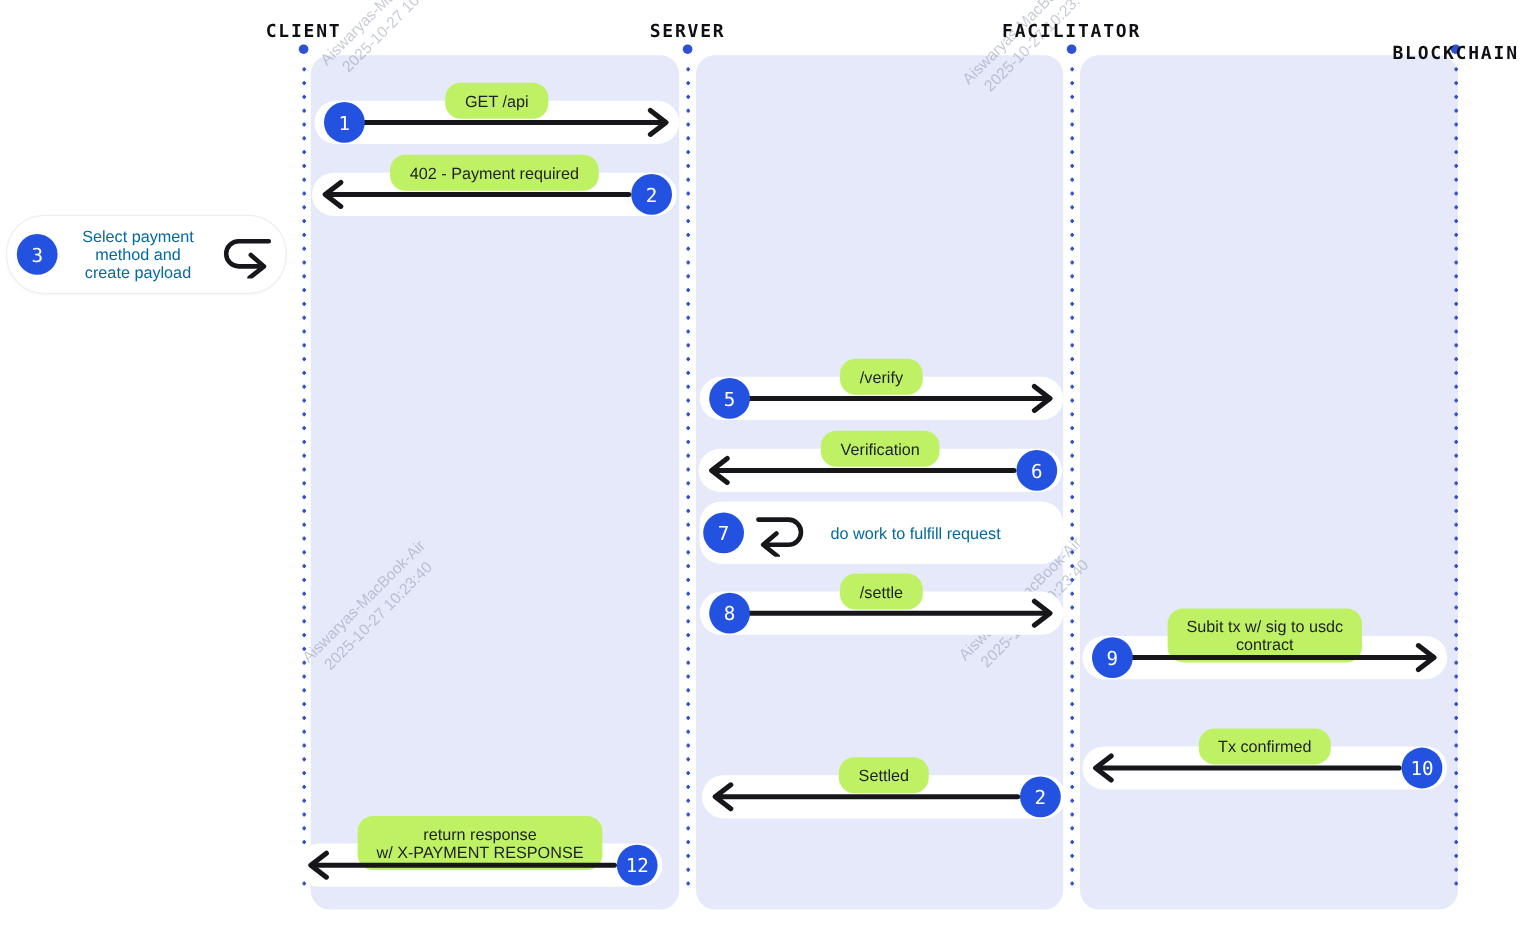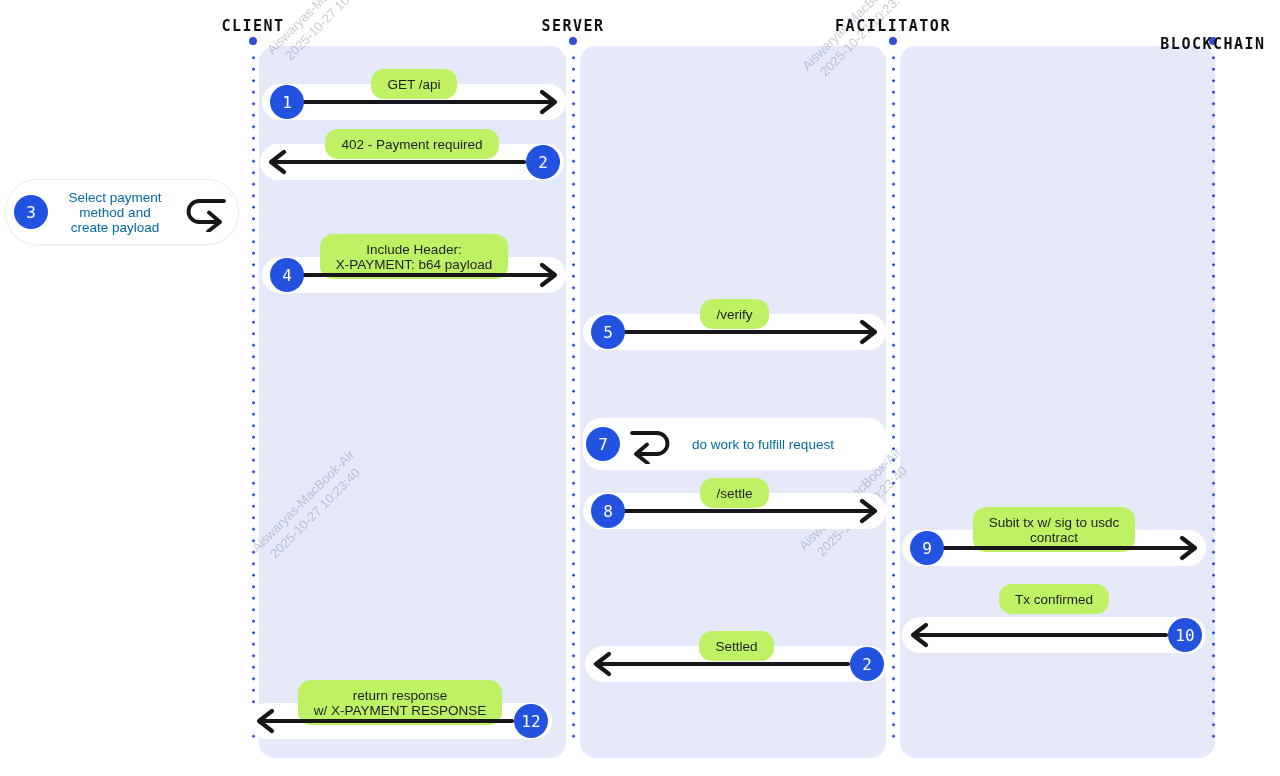--- a/index.html
+++ b/index.html
@@ -123,45 +123,42 @@
       <div>Select payment</div>
       <div>method and</div>
       <div>create payload</div>
     </div>
     <svg class="hook" width="46" height="40" viewBox="0 0 46 40">
       <path d="M42 9 H17 A10.5 10.5 0 0 0 17 30 H33"></path>
         <path d="M27 20.5 L38 30 L26 39.5"></path>
       </svg>
   </div>
 
-  <div class="msg m-d" style="left:262px;top:234px;width:304px;">
-    <div class="tpill">
-      <div>Include Header:</div>
-      <div>X-PAYMENT: b64 payload</div>
-    </div>
-    <div class="apill">
-      <svg class="arr" width="304" height="36" viewBox="0 0 304 36">
-        <line x1="40" y1="18" x2="292" y2="18"></line>
-          <path d="M280 8 L293 18 L280 28"></path>
-        </svg>
-      <div class="num l">4</div>
-    </div>
-  </div>
 
   <div class="msg m-s" style="left:583px;top:299px;width:303px;">
     <div class="tpill">/verify</div>
     <div class="apill">
       <svg class="arr" width="303" height="36" viewBox="0 0 303 36">
         <line x1="40" y1="18" x2="291" y2="18"></line>
           <path d="M279 8 L292 18 L279 28"></path>
         </svg>
       <div class="num l">5</div>
     </div>
   </div>
 
+  <div class="msg m-s" style="left:582px;top:359px;width:303px;">
+    <div class="tpill">Verification</div>
+    <div class="apill">
+      <svg class="arr" width="303" height="36" viewBox="0 0 303 36">
+        <line x1="263" y1="18" x2="12" y2="18"></line>
+          <path d="M24 8 L11 18 L24 28"></path>
+        </svg>
+      <div class="num r">6</div>
+    </div>
+  </div>
 
   <div class="self" id="m7">
     <div class="num">7</div>
     <svg class="hook" width="46" height="40" viewBox="0 0 46 40">
       <path d="M4 9 H29 A10.5 10.5 0 0 1 29 30 H13"></path>
         <path d="M19 20.5 L8 30 L20 39.5"></path>
       </svg>
     <div class="self-text">do work to fulfill request</div>
   </div>
 
@@ -183,21 +180,21 @@
     </div>
     <div class="apill">
       <svg class="arr" width="304" height="36" viewBox="0 0 304 36">
         <line x1="40" y1="18" x2="292" y2="18"></line>
           <path d="M280 8 L293 18 L280 28"></path>
         </svg>
       <div class="num l">9</div>
     </div>
   </div>
 
-  <div class="msg m-s" style="left:902px;top:584px;width:304px;gap:18px;">
+  <div class="msg m-s" style="left:902px;top:607px;width:304px;">
     <div class="tpill">Tx confirmed</div>
     <div class="apill">
       <svg class="arr" width="304" height="36" viewBox="0 0 304 36">
         <line x1="264" y1="18" x2="12" y2="18"></line>
           <path d="M24 8 L11 18 L24 28"></path>
         </svg>
       <div class="num r">10</div>
     </div>
   </div>
 

